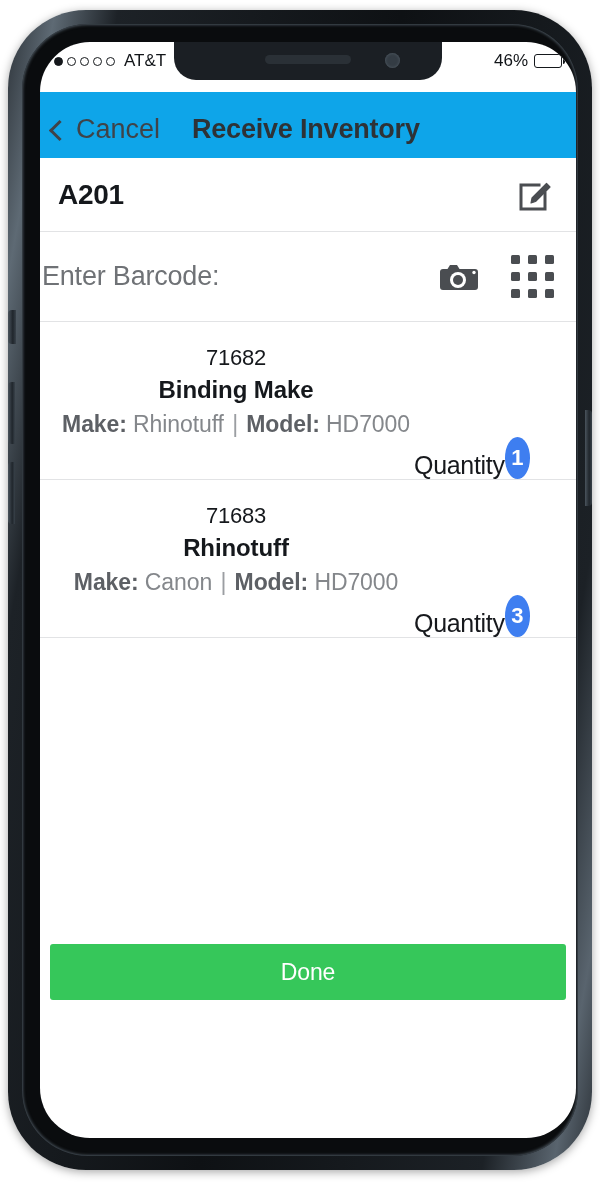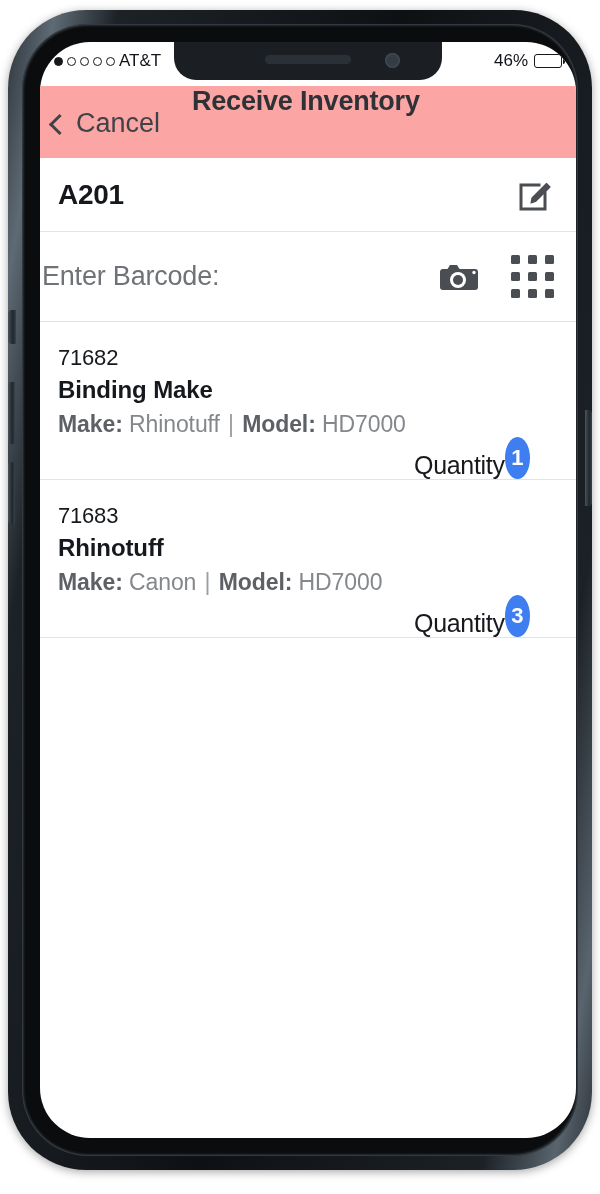--- a/index.html
+++ b/index.html
@@ -99,20 +99,21 @@
     height: 40px;
     z-index: 30;
     color: #111418;
   }
   .status-left {
     position: absolute;
     left: 14px;
     top: 9px;
     display: flex;
     align-items: center;
+    gap: 5px;
     font-size: 17px;
     font-weight: 500;
   }
   .dots { display: flex; align-items: center; gap: 4px; }
   .dot {
     width: 9px; height: 9px;
     border-radius: 50%;
     border: 1.6px solid #15181c;
     box-sizing: border-box;
   }
@@ -146,27 +147,28 @@
   }
   .battery-fill {
     height: 100%;
     background: #15181c;
     border-radius: 1px;
   }
 
   
   .nav-bar {
     position: absolute;
-    left: 0; top: 44px;
+    left: 0; top: 50px;
     width: 100%;
     height: 76px;
-    background: #fca5a5;
+    background: #0ea5e9;
     border-bottom: 1px solid #d6d7da;
     box-sizing: border-box;
     display: flex;
+    align-items: center;
   }
   .nav-cancel {
     display: flex;
     align-items: center;
     margin-left: 12px;
     color: #3f4348;
     font-size: 27px;
     cursor: pointer;
   }
   .chev {
@@ -186,20 +188,21 @@
     color: #2e3236;
     letter-spacing: -0.2px;
   }
 
   
   .row {
     position: relative;
     background: #ffffff;
     border-bottom: 1px solid #e2e3e5;
     box-sizing: border-box;
+    text-align: center;
   }
   .row-location {
     height: 74px;
     display: flex;
     align-items: center;
     padding: 0 22px 0 18px;
   }
   .location-value {
     font-size: 28px;
     font-weight: 700;
@@ -437,15 +440,18 @@
             <span>HD7000</span>
           </div>
         </div>
         <div class="item-qty">
           <div class="qty-label">Quantity</div>
           <div class="qty-badge">3</div>
         </div>
       </div>
     </div>
 
+    <div class="done-area">
+      <button class="done-btn">Done</button>
+    </div>
 
   </div>
 </div>
 
 </body></html>

